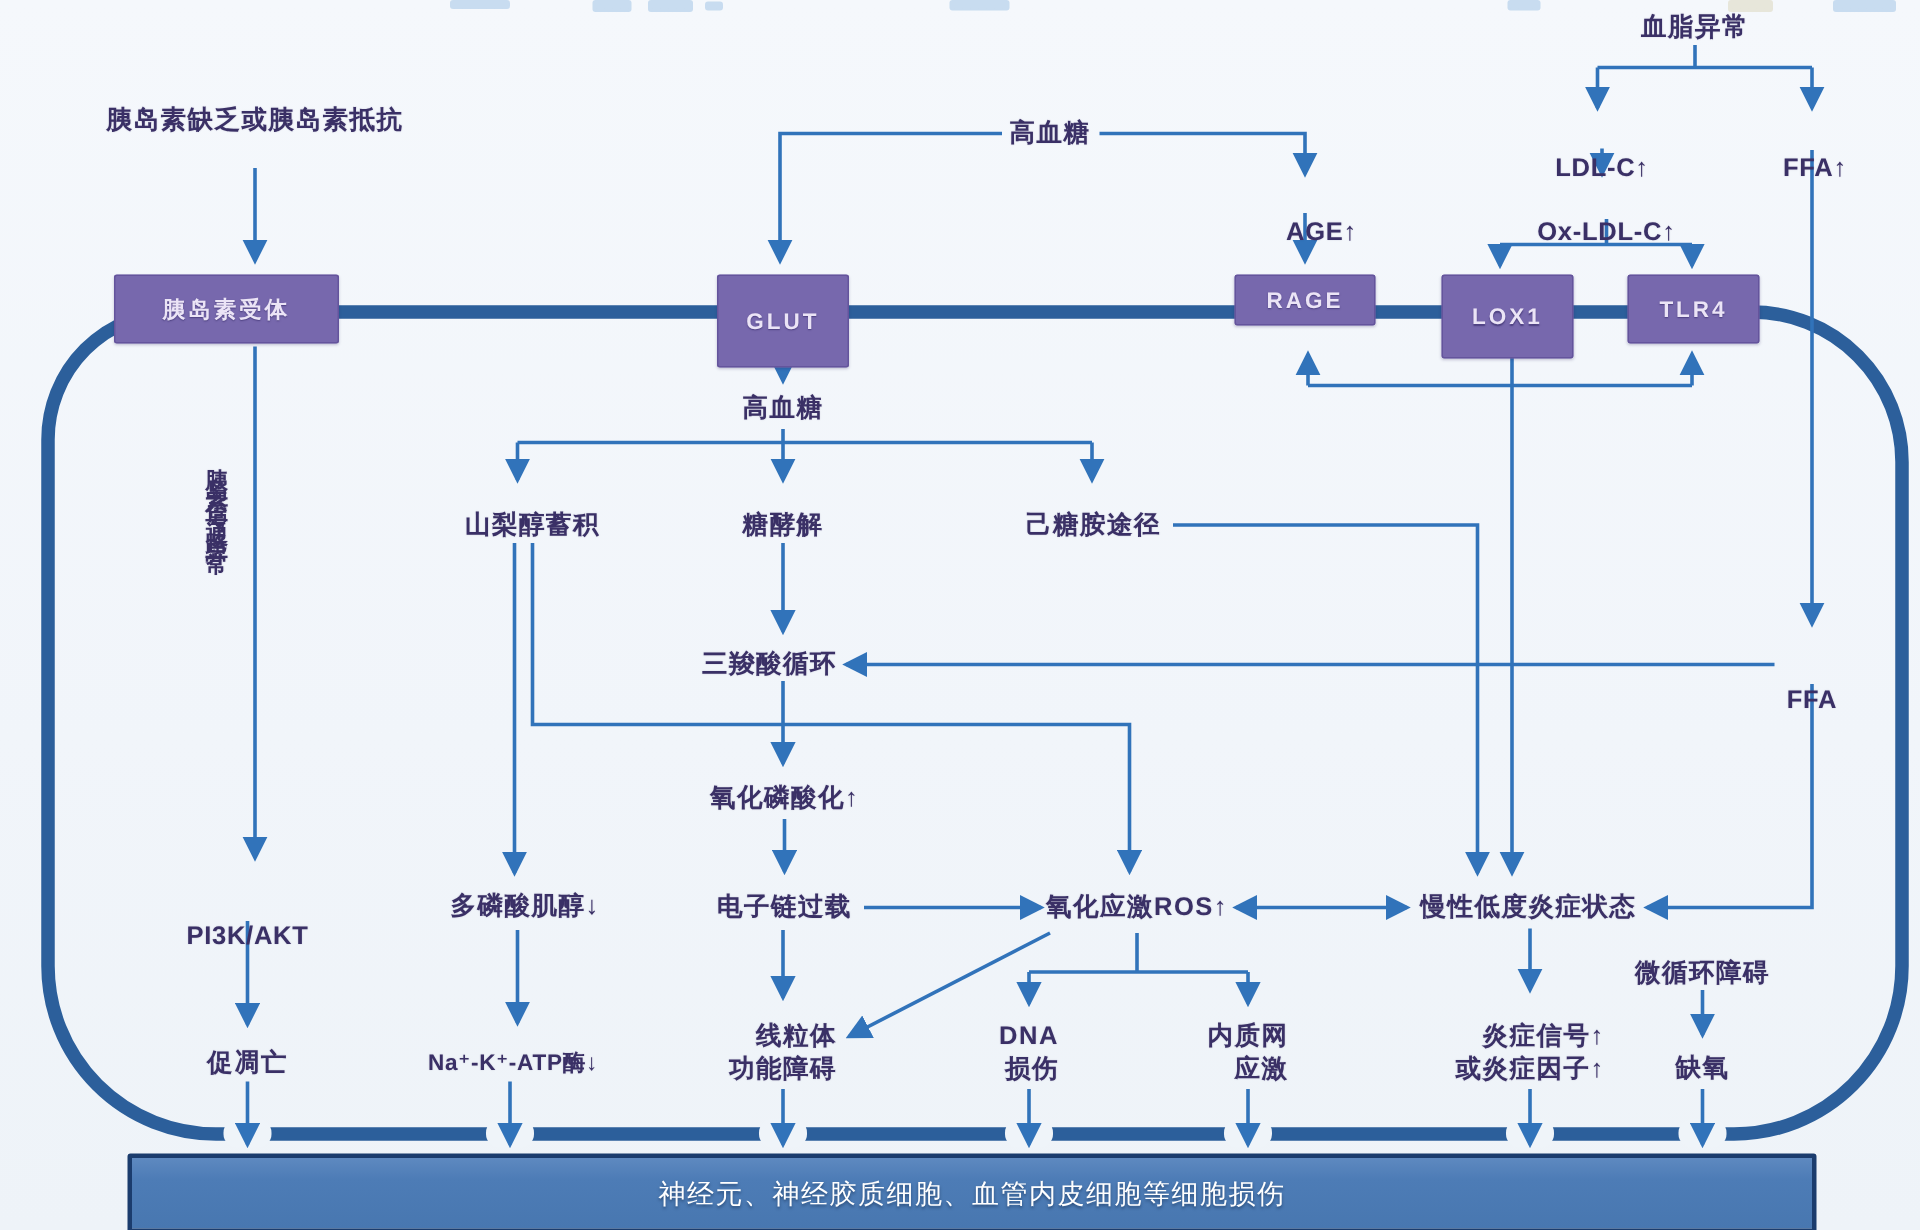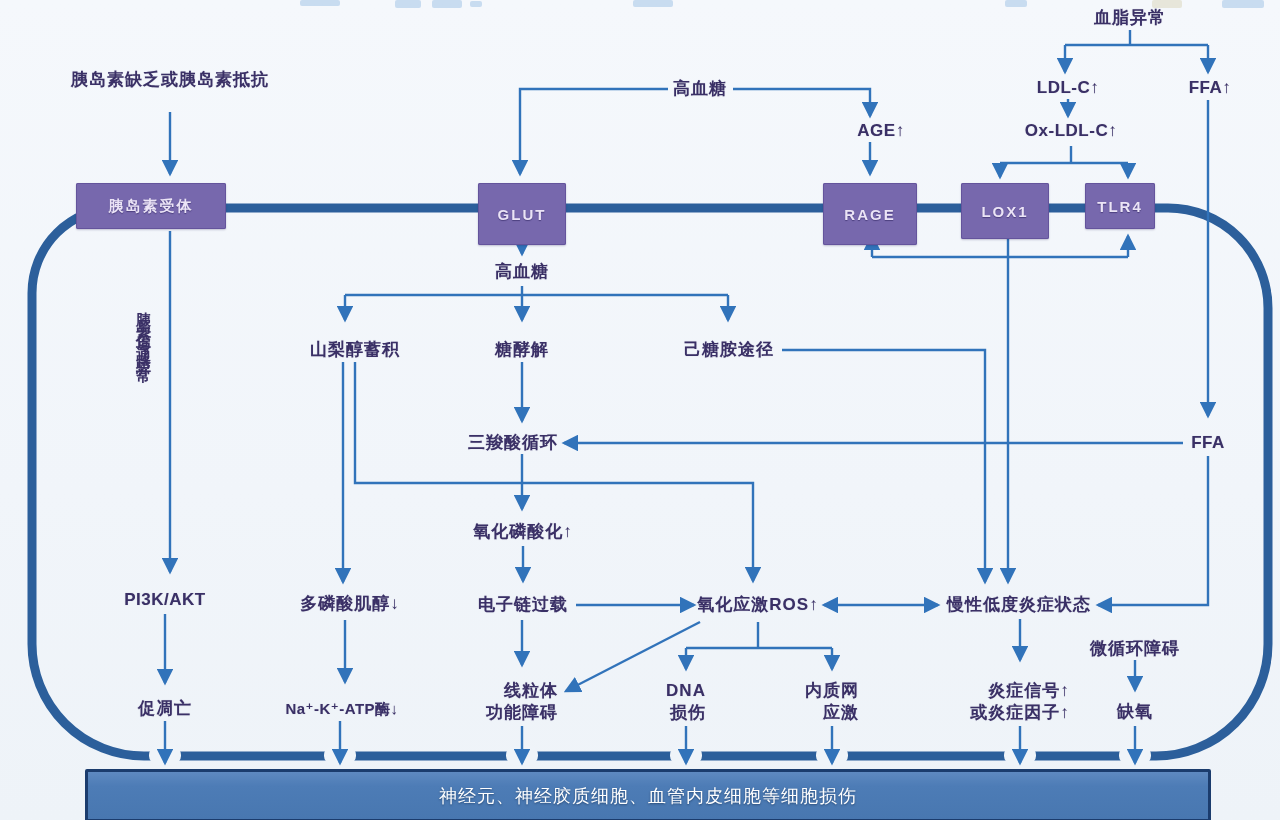--- a/index.html
+++ b/index.html
@@ -9,21 +9,21 @@
     font-family:"Liberation Sans","DejaVu Sans",sans-serif;
   }
   svg.net{position:absolute;left:0;top:0;}
   .lb{
     position:absolute;transform:translate(-50%,-50%);
     color:#3a3066;font-weight:bold;font-size:17px;letter-spacing:1px;
     text-align:right;white-space:pre-line;line-height:1.28;
     text-shadow:0 0 1px rgba(58,48,102,.25);
   }
   .lb.sm{font-size:15px;letter-spacing:0.5px;}
-  .lb.lat{letter-spacing:0.5px;}
+  .lb.lat{letter-spacing:0.5px;margin-top:24px;}
   .vt{
     position:absolute;transform:translate(-50%,0);
     writing-mode:vertical-rl;text-orientation:upright;
     color:#3a3066;font-weight:bold;font-size:15px;letter-spacing:7px;
     text-shadow:0 0 1px rgba(58,48,102,.25);
   }
   .bx{
     position:absolute;display:flex;align-items:center;justify-content:center;
     background:#7768ad;color:#ebe4f6;font-weight:bold;font-size:15px;
     letter-spacing:2px;border-radius:2px;
@@ -136,23 +136,23 @@
       <path d="M522 726 V763"></path>
       <path d="M686 726 V763"></path>
       <path d="M832 726 V763"></path>
       <path d="M1020 726 V763"></path>
       <path d="M1135 726 V763"></path>
     </g>
   </svg>
 
   <div class="bx" style="left:76px;top:183px;width:150px;height:46px">胰岛素受体</div>
   <div class="bx" style="left:478px;top:183px;width:88px;height:62px">GLUT</div>
-  <div class="bx" style="left:823px;top:183px;width:94px;height:62px">RAGE</div>
+  <div class="bx" style="left:823px;top:183px;width:94px;height:34px">RAGE</div>
   <div class="bx" style="left:961px;top:183px;width:88px;height:56px">LOX1</div>
-  <div class="bx" style="left:1085px;top:183px;width:70px;height:46px">TLR4</div>
+  <div class="bx" style="left:1085px;top:183px;width:88px;height:46px">TLR4</div>
 
   <div class="lb" style="left:170px;top:80px">胰岛素缺乏或胰岛素抵抗</div>
   <div class="lb" style="left:700px;top:89px">高血糖</div>
   <div class="lb lat" style="left:881px;top:131px">AGE↑</div>
   <div class="lb" style="left:1130px;top:18px">血脂异常</div>
   <div class="lb lat" style="left:1068px;top:88px">LDL-C↑</div>
   <div class="lb lat" style="left:1071px;top:131px">Ox-LDL-C↑</div>
   <div class="lb lat" style="left:1210px;top:88px">FFA↑</div>
   <div class="lb lat" style="left:1208px;top:443px">FFA</div>
 

